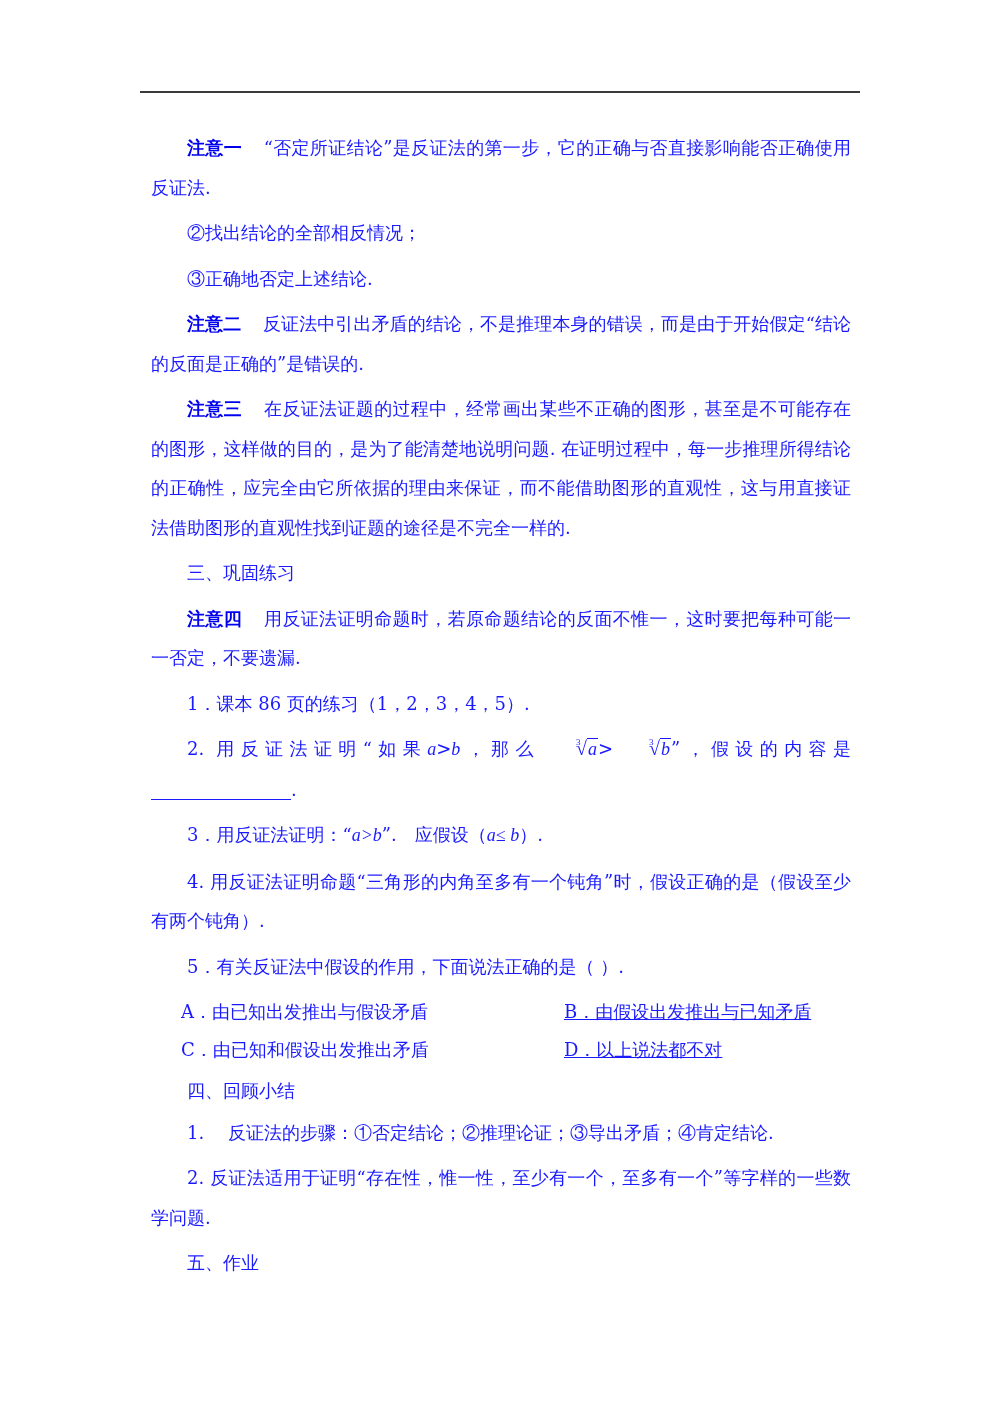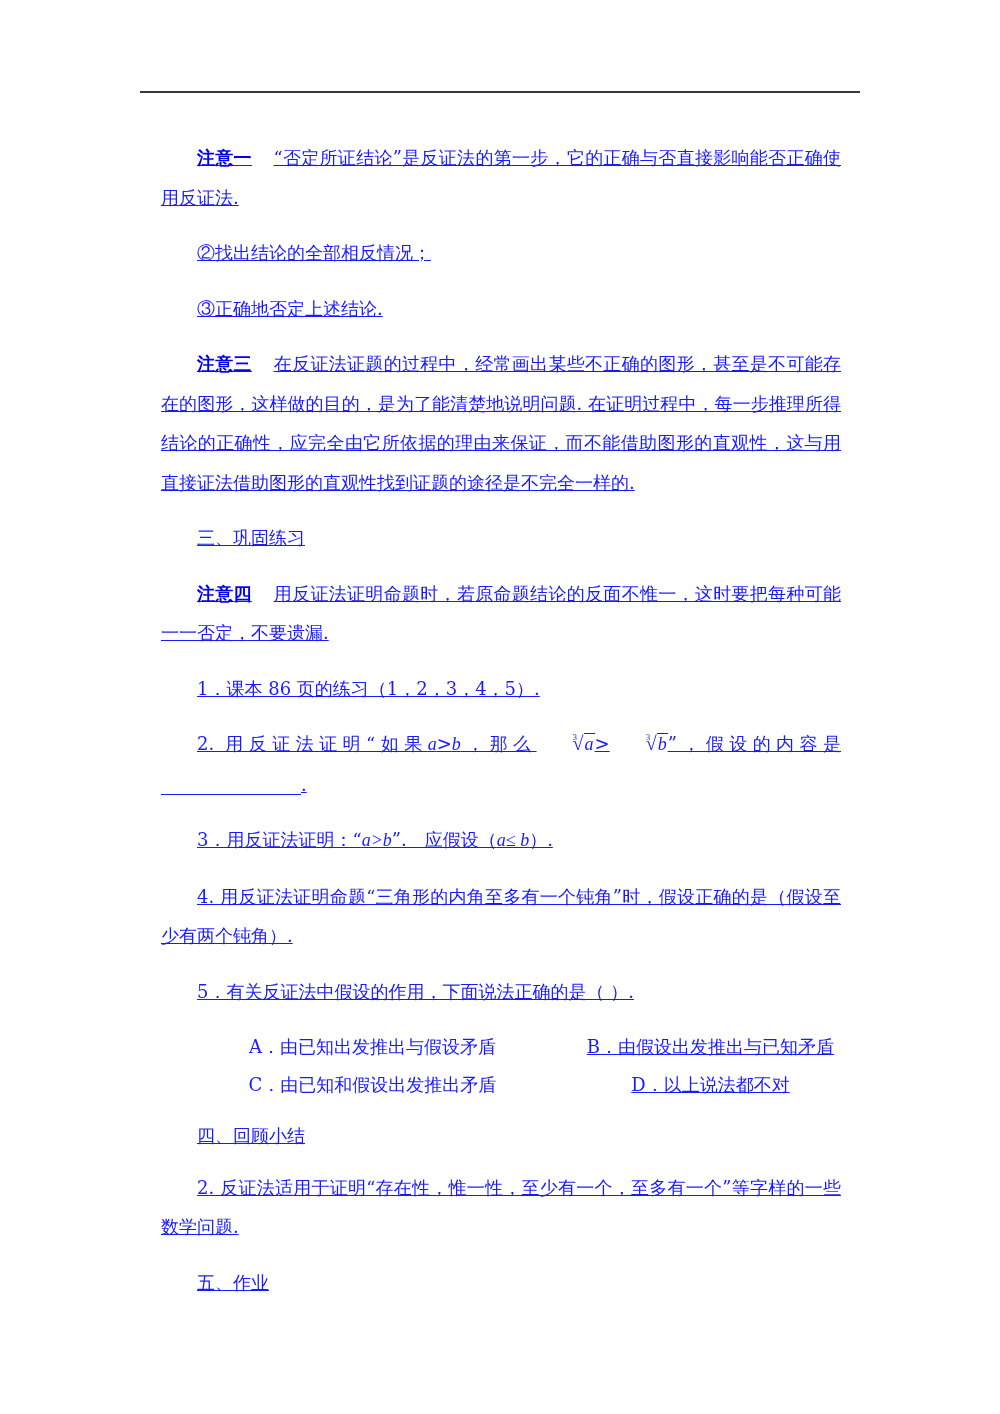--- a/index.html
+++ b/index.html
@@ -25,25 +25,24 @@
     }
     .content {
       position: absolute;
       left: 145px;
       top: 122px;
       width: 712px;
       font-size: 18px;
       line-height: 39.5px;
     }
     .p {
-      margin: 16px;
+      margin: 6px;
       text-indent: 2em;
       text-align: justify;
       word-break: break-all;
-      text-decoration: underline;
     }
     .bold { font-weight: bold; color: #0000ee; }
     .gap { display: inline-block; width: 1.2em; }
     .math { font-family: "Liberation Serif", "DejaVu Serif", serif; font-style: italic; }
     .root {
       position: relative;
       display: inline-block;
       font-family: "Liberation Serif", "DejaVu Serif", serif;
     }
     .root .idx {
@@ -62,39 +61,41 @@
     .blank {
       display: inline-block;
       width: 140px;
       border-bottom: 1px solid #1a1aff;
       height: 20px;
       vertical-align: -4px;
     }
     .options {
       display: flex;
       padding-left: 36px;
-      text-align: center;
     }
     .options .opt { width: 392px; }
     .options .opt.right { width: 300px; text-decoration: underline; }
   </style>
 </head>
 <body>
 
 <div class="header-rule"></div>
 
 <div class="content">
 
   <p class="p">
     <span class="bold">注意一</span><span class="gap"></span><span>“否定所证结论”是反证法的第一步，它的正确与否直接影响能否正</span><span>确使用反证法.</span>
   </p>
 
   <p class="p">②找出结论的全部相反情况；</p>
   <p class="p">③正确地否定上述结论.</p>
 
+  <p class="p">
+    <span class="bold">注意二</span><span class="gap"></span><span>反证法中引出矛盾的结论，不是推理本身的错误，而是由于开始假定“结论的反面是正确的”是错误的.</span>
+  </p>
 
   <p class="p">
     <span class="bold">注意三</span><span class="gap"></span><span>在反证法证题的过程中，经常画出某些不正确的图形，甚至是不可能存在的图形，这样做的目的，是为了能清楚地说明问题. 在证明过程中，每一步推理所得结论的正确性，应完全由它所依据的理由来保证，而不能借助图形的直观性，这与用直接证法借助图形的直观性找到证题的途径是不完全一样的.</span>
   </p>
 
   <p class="p">三、巩固练习</p>
 
   <p class="p">
     <span class="bold">注意四</span><span class="gap"></span><span>用反证法证明命题时，若原命题结论的反面不惟一，这时要把每种可能一一否定，不要遗漏.</span>
   </p>
@@ -114,17 +115,18 @@
   <div class="options">
     <span class="opt">A．由已知出发推出与假设矛盾</span>
     <span class="opt right">B．由假设出发推出与已知矛盾</span>
   </div>
   <div class="options" style="line-height:36px;">
     <span class="opt">C．由已知和假设出发推出矛盾</span>
     <span class="opt right">D．以上说法都不对</span>
   </div>
 
   <p class="p" style="line-height:33px;">四、回顾小结</p>
+  <p class="p">1.　 反证法的步骤：①否定结论；②推理论证；③导出矛盾；④肯定结论.</p>
   <p class="p">2. 反证法适用于证明“存在性，惟一性，至少有一个，至多有一个”等字样的一些数学问题.</p>
 
   <p class="p">五、作业</p>
 
 </div>
 
 </body></html>

